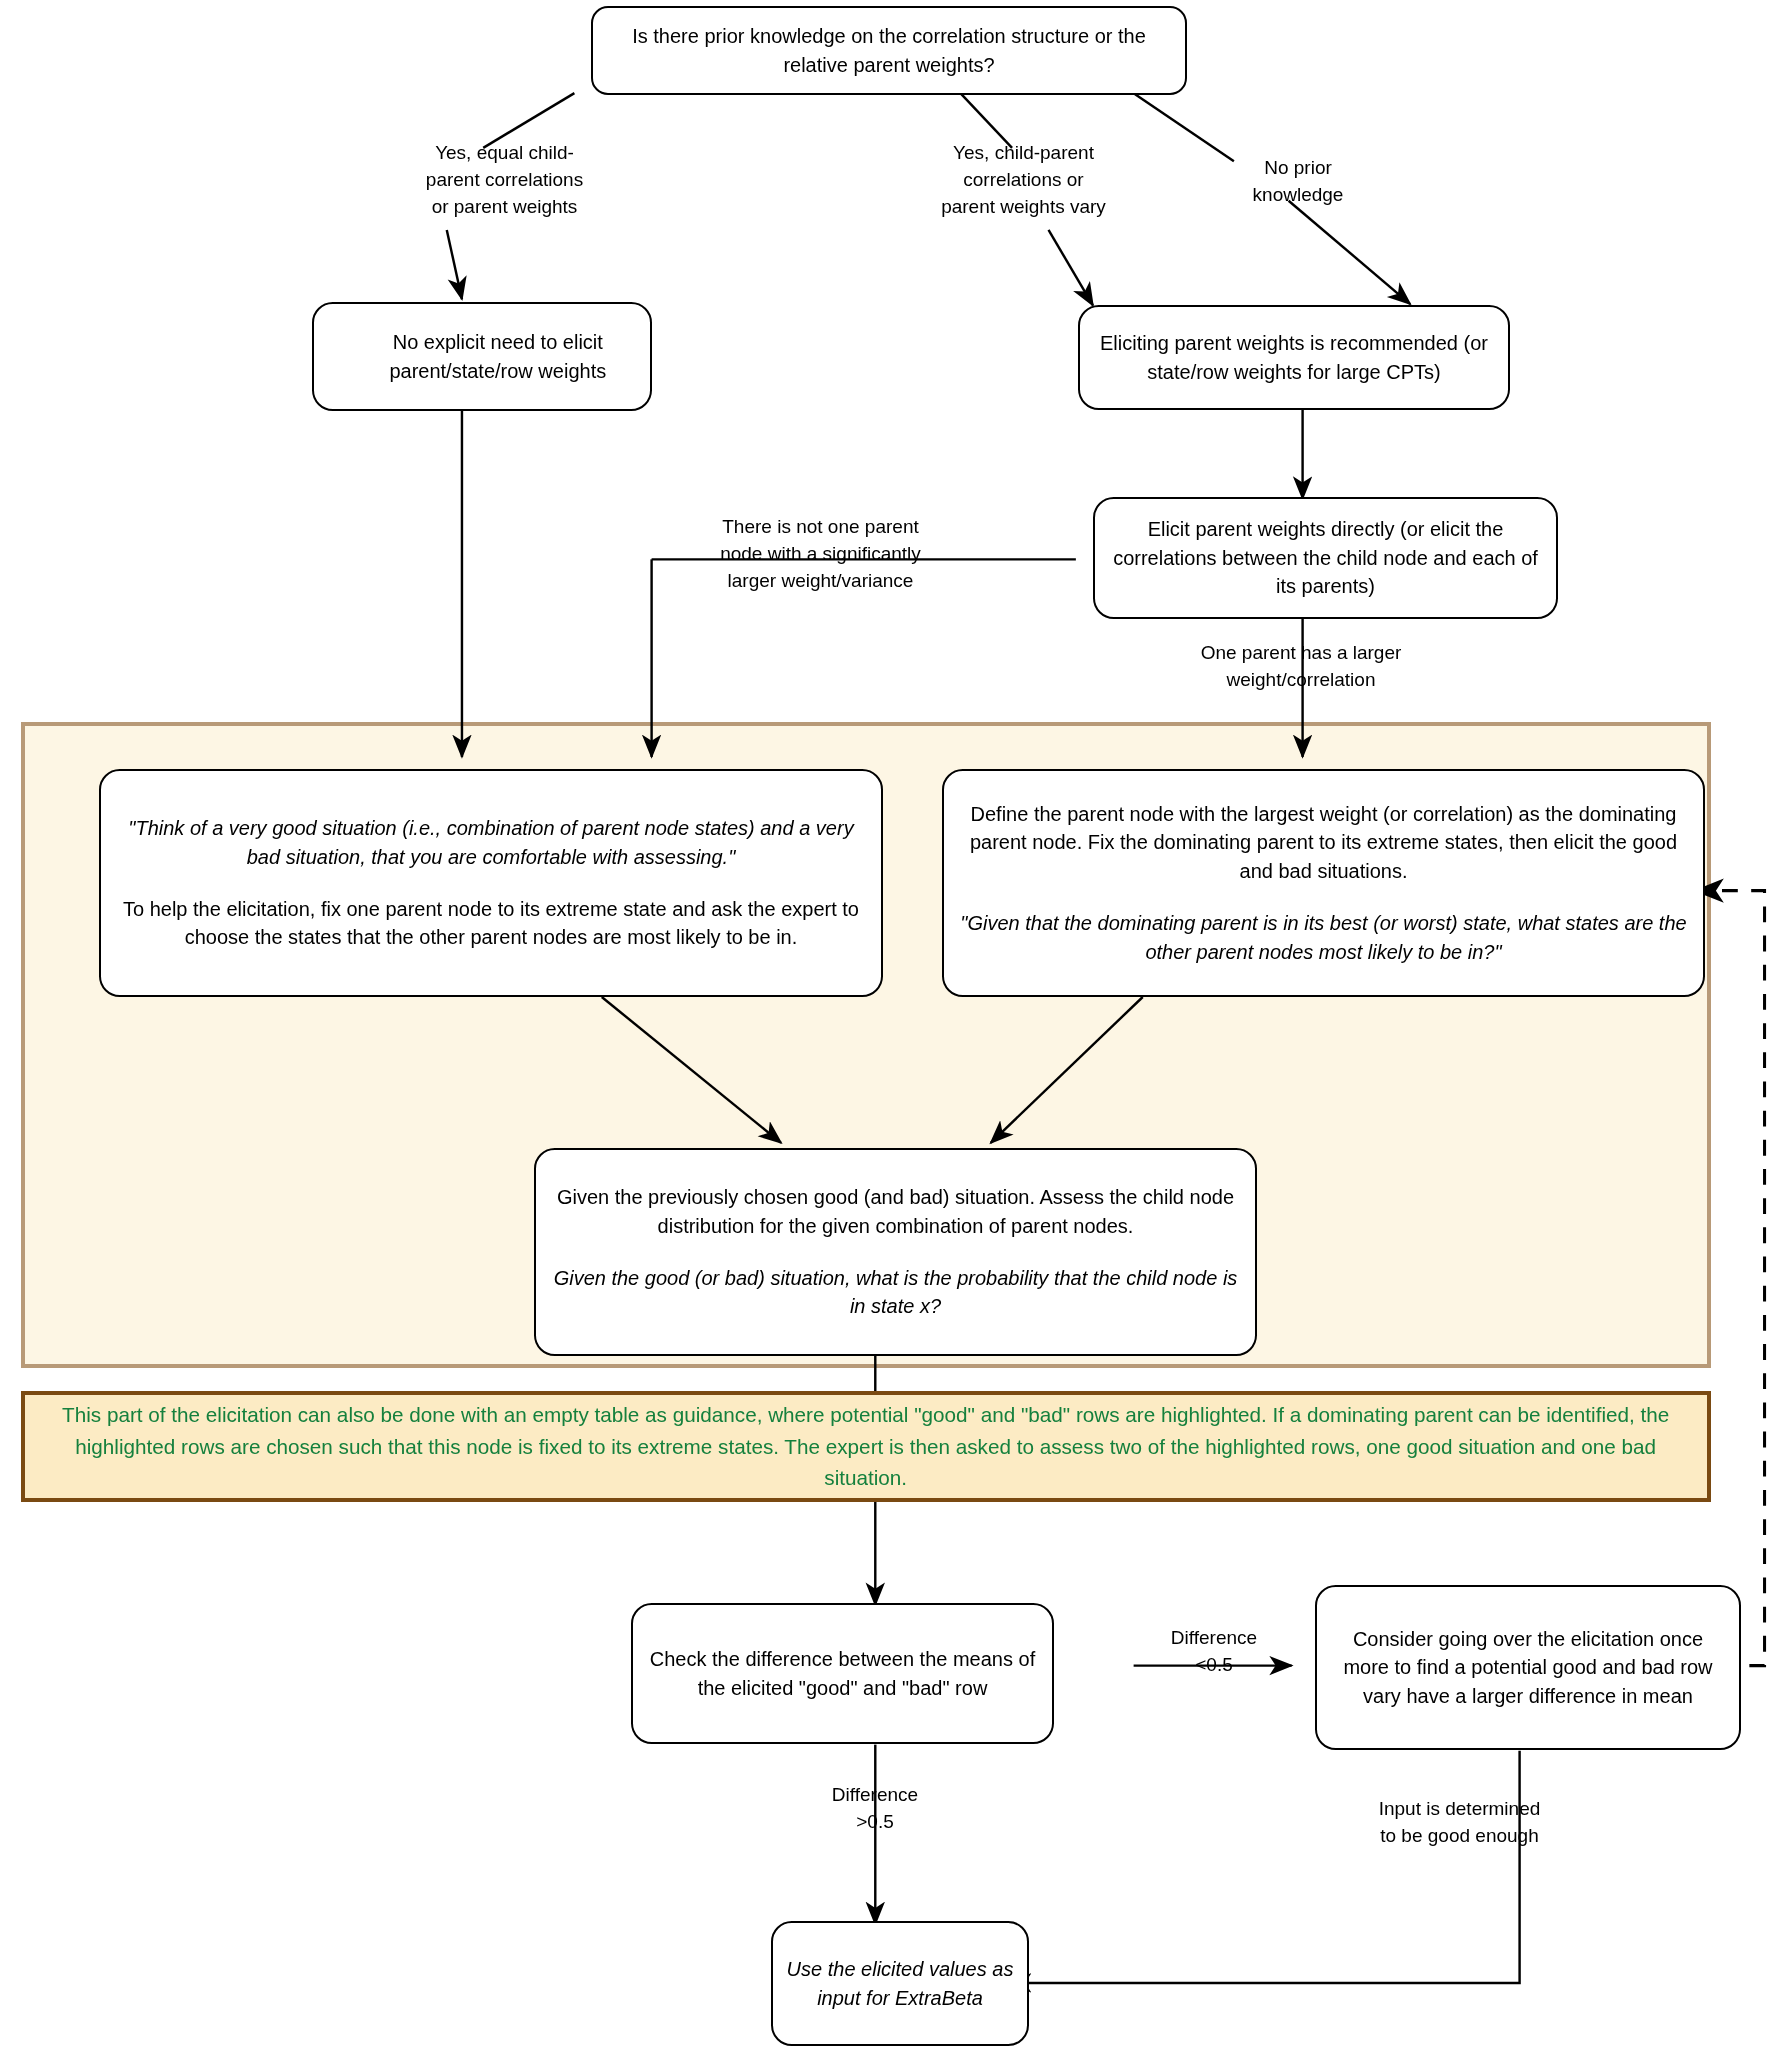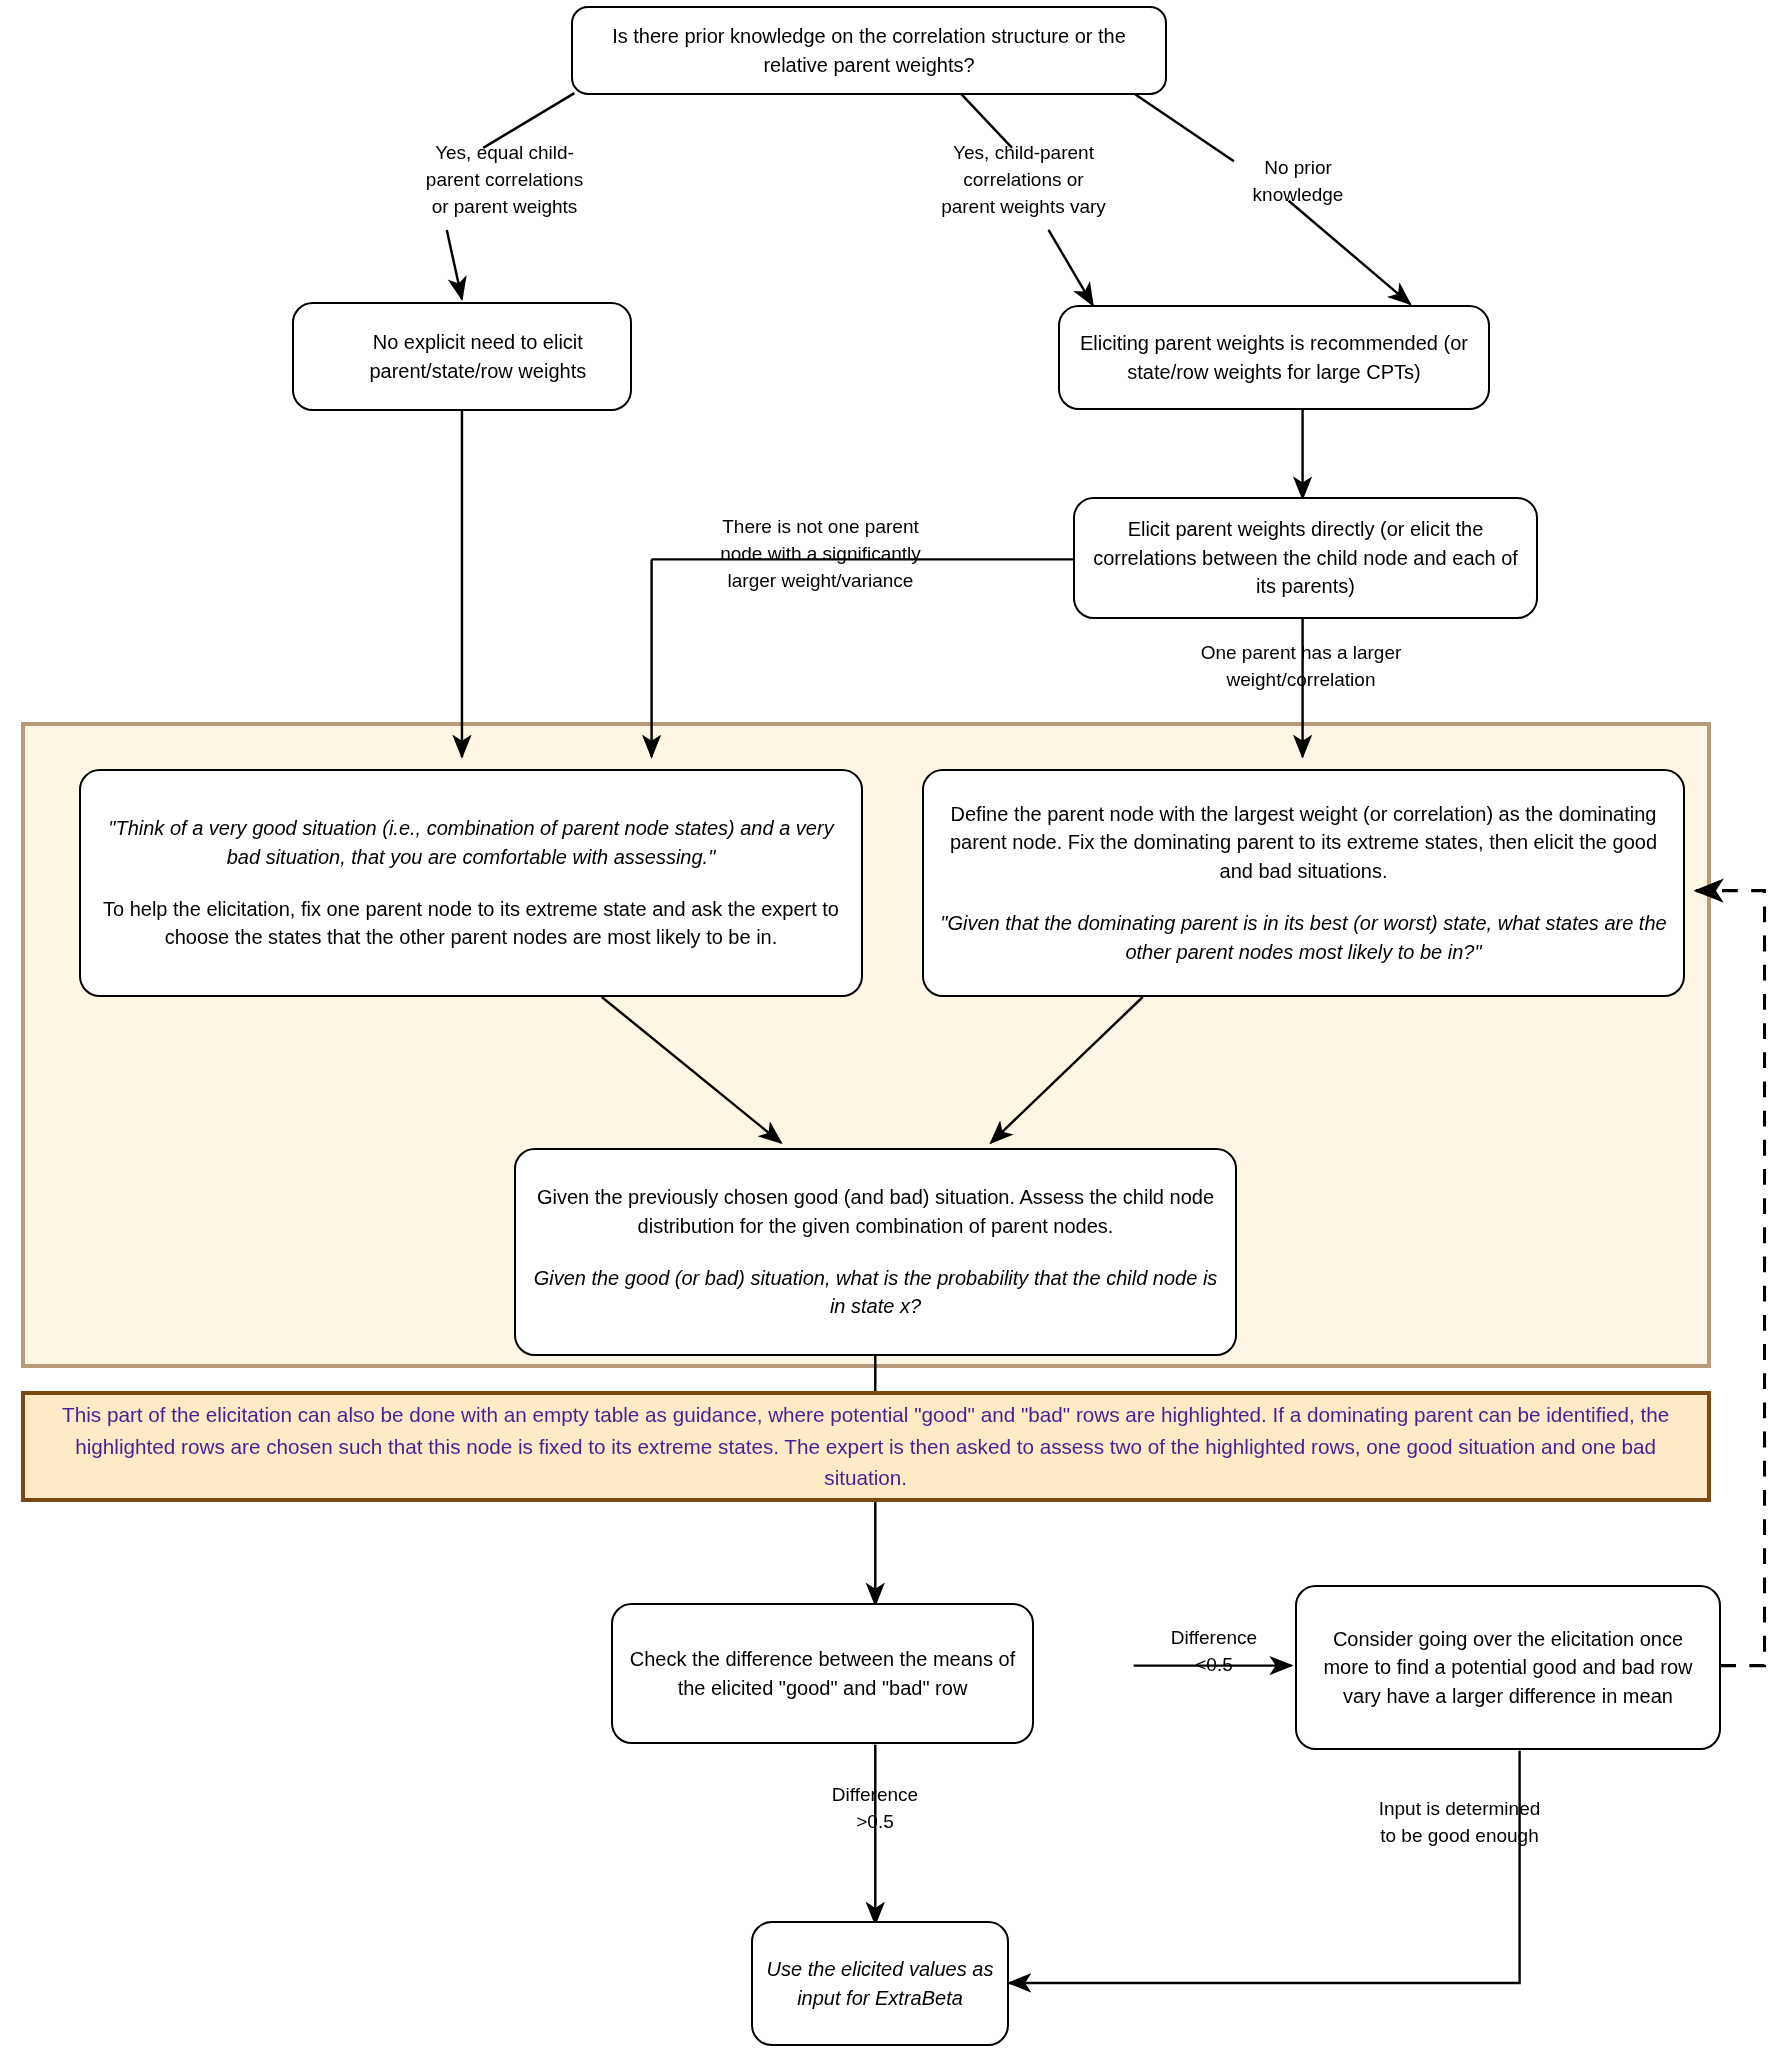--- a/index.html
+++ b/index.html
@@ -15,20 +15,21 @@
     display:flex;
     flex-direction:column;
     align-items:center;
     justify-content:center;
     text-align:center;
     font-family:"Liberation Sans",sans-serif;
     font-size:20px;
     line-height:1.42;
     color:#000;
     padding:8.5px 13.4px;
+    margin-left:20px;
   }
   .node p{margin:0;}
   .node p + p{margin-top:24px;}
   .node p.ital{font-style:italic;}
   .edgelabel{
     position:absolute;
     font-family:"Liberation Sans",sans-serif;
     font-size:19px;
     line-height:1.42;
     color:#000;
@@ -44,21 +45,21 @@
   #callout-box{
     position:absolute;
     box-sizing:border-box;
     background:#fcebc4;
     border:4.9px solid #7a4a12;
     display:flex;align-items:center;justify-content:center;
     text-align:center;
     font-family:"Liberation Sans",sans-serif;
     font-size:20.7px;
     line-height:1.52;
-    color:#4c1d95;
+    color:#15803d;
     padding:11px 18px;
   }
 </style>
 </head>
 <body>
 
 <div id="stage">
 
   <div id="highlight-region" style="left:20.7px; top:722px; width:1690px; height:646px;"></div>
 

